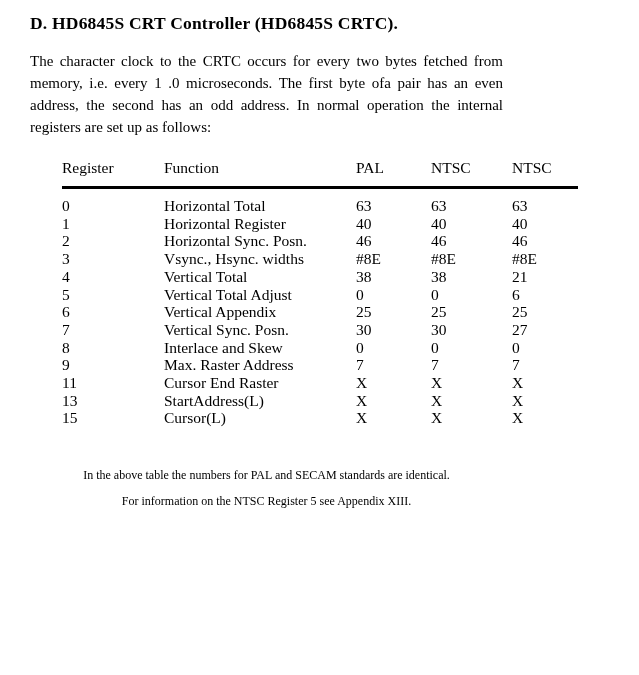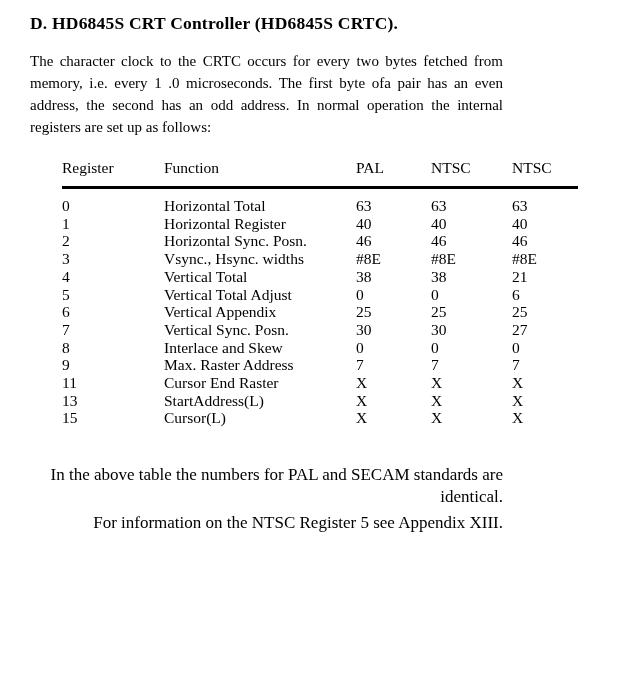--- a/index.html
+++ b/index.html
@@ -49,23 +49,23 @@
     border-bottom: 3px solid #000000;
   }
   table.registers tbody td {
     text-align: left;
     line-height: 17.7px;
     vertical-align: top;
     white-space: nowrap;
   }
   table.registers tbody tr:first-child td { padding-top: 8px; }
   .note {
-    font-size: 17px;
+    font-size: 12px;
     line-height: 22px;
-    text-align: right;
+    text-align: center;
   }
   .note-1 { margin-top: 37px; }
   .note-2 { margin-top: 4px; }
   .note-3 { margin-top: 16px; }
 </style>
 </head>
 <body>
 
 <div class="page">
 

